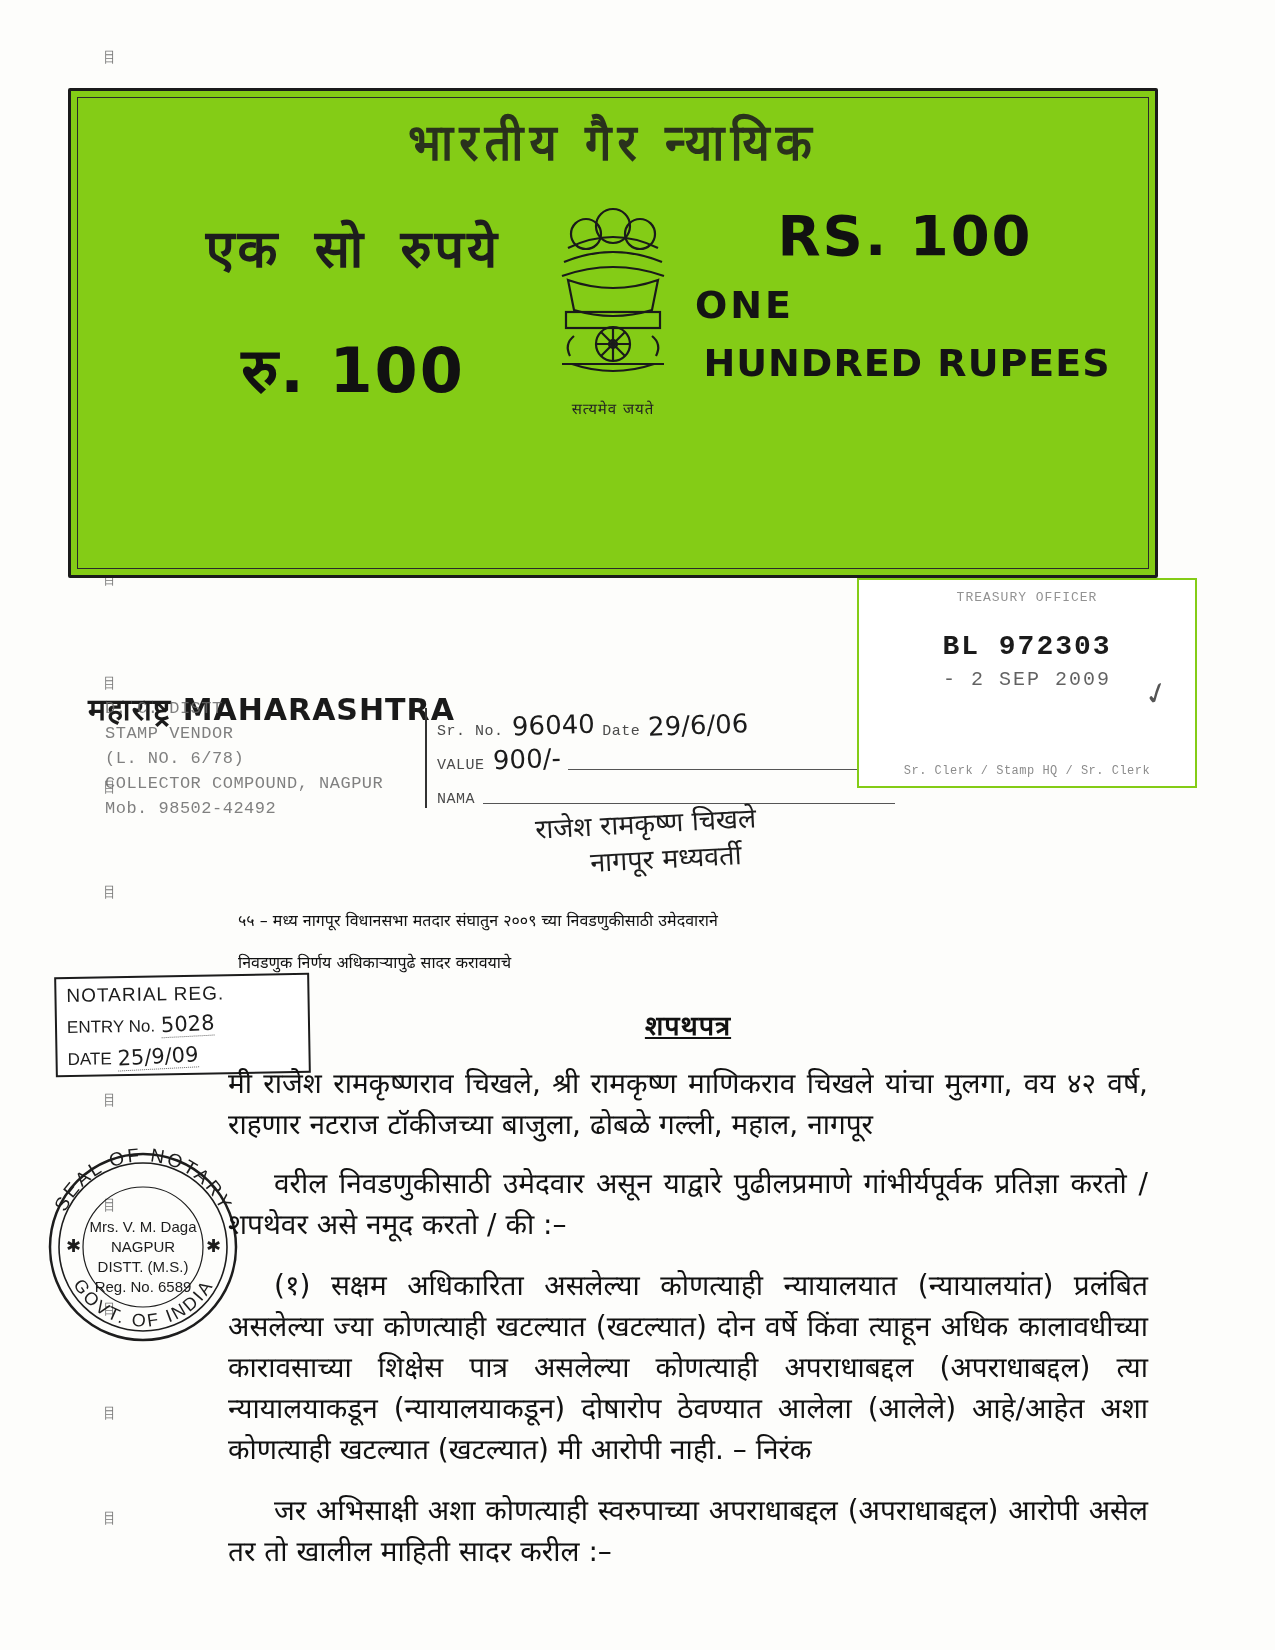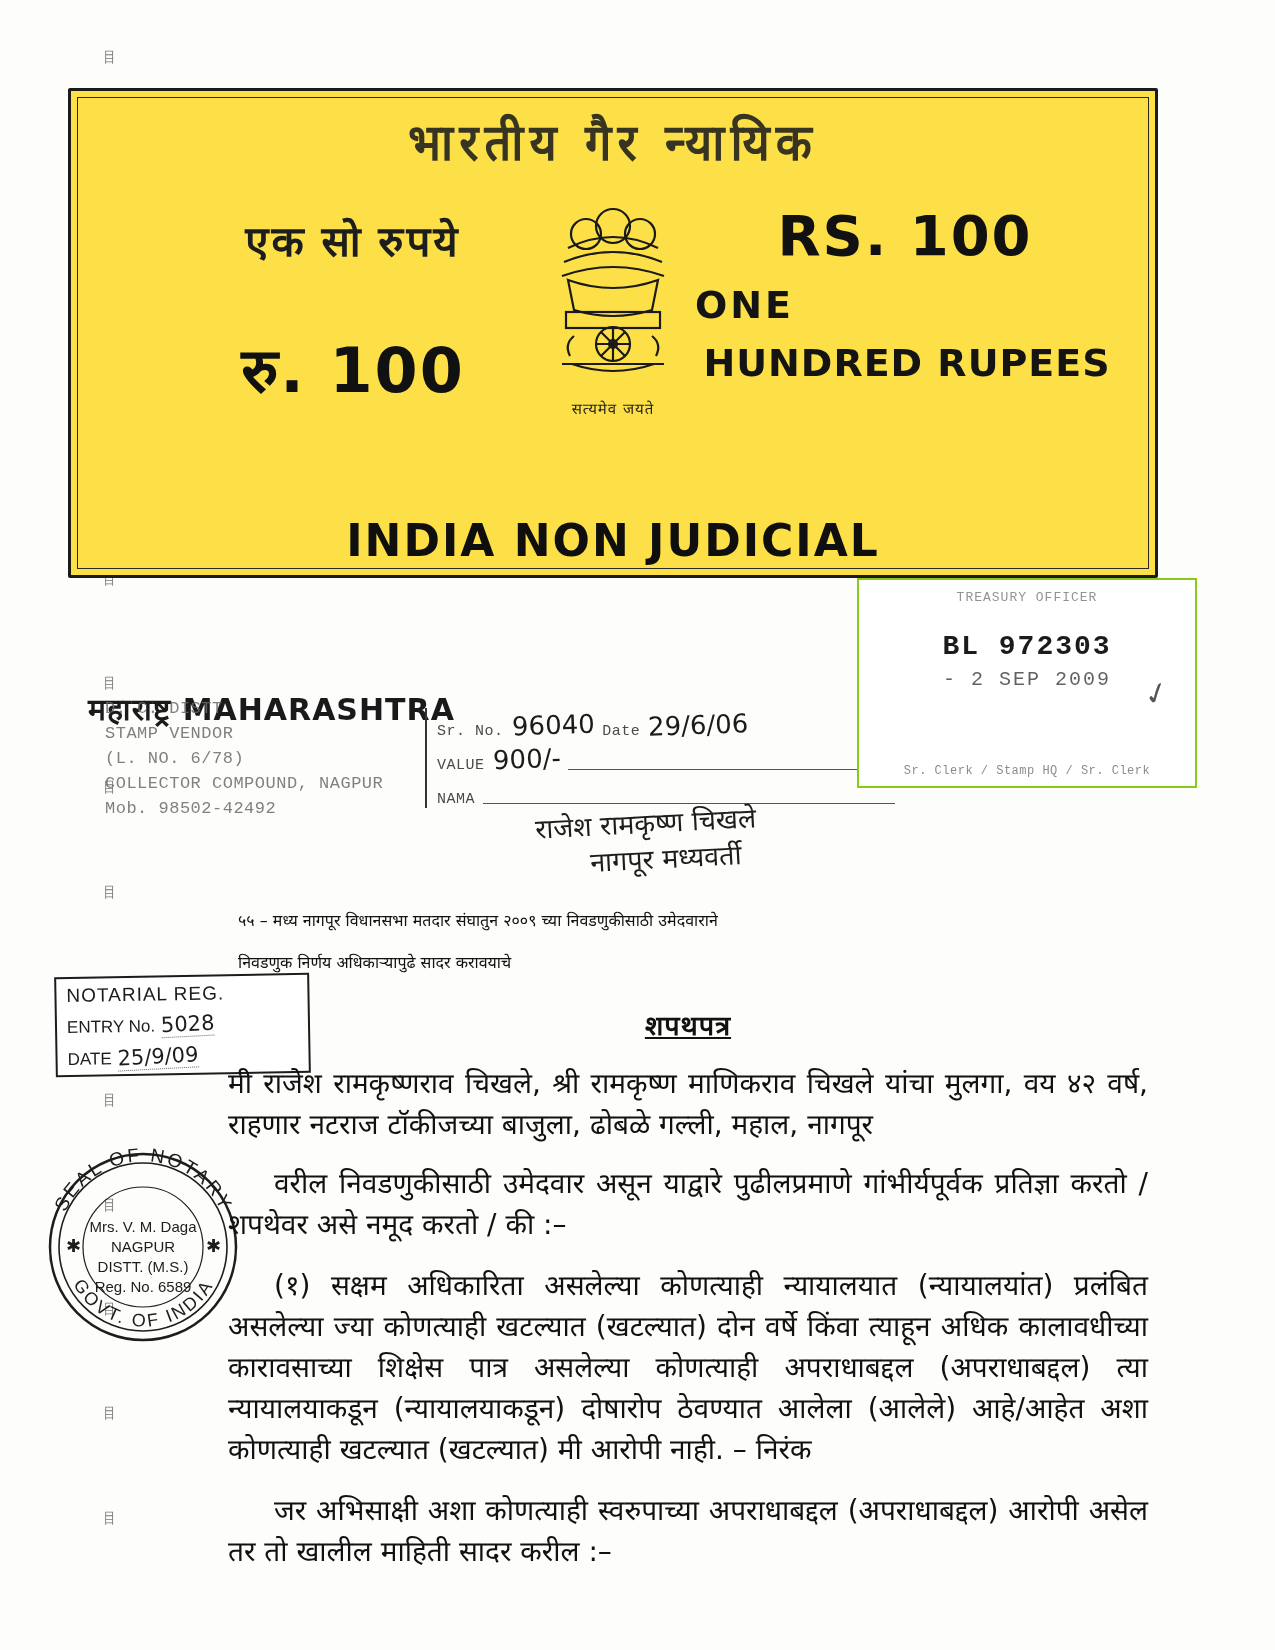--- a/index.html
+++ b/index.html
@@ -25,21 +25,21 @@
   
   .stamp-paper {
     position: absolute;
     left: 68px;
     top: 88px;
     width: 1090px;
     height: 490px;
     border: 3px solid #1b1b1b;
     border-radius: 2px;
     box-sizing: border-box;
-    background: #fde047;
+    background: #84cc16;
   }
   .stamp-inner {
     position: absolute;
     inset: 6px;
     border: 1px solid #2a2a2a;
     box-sizing: border-box;
   }
 
   .punch-col {
     position: absolute;
@@ -74,23 +74,23 @@
     opacity: .88;
     transform: scaleY(1.08);
   }
 
   .rs-left {
     position: absolute;
     left: 92px;
     top: 120px;
     width: 380px;
     text-align: center;
-    font-family: Liberation Sans, sans-serif;
-    font-weight: 700;
-    font-size: 42px;
+    font-family: Liberation Mono, monospace;
+    font-weight: 700;
+    font-size: 52px;
     letter-spacing: 3px;
     color: #1d1d1d;
   }
   .rs-left-big {
     position: absolute;
     left: 92px;
     top: 235px;
     width: 380px;
     text-align: center;
     font-family: "DejaVu Sans", sans-serif;
@@ -458,21 +458,20 @@
           <path d="M34 168 q41 14 82 0"></path>
         </g>
       </svg>
       <div class="emblem-motto">सत्यमेव जयते</div>
     </div>
 
     <div class="rs-right">RS. 100</div>
     <div class="one-word">ONE</div>
     <div class="hundred-rupees">HUNDRED RUPEES</div>
 
-    <div class="nonjudicial-line">INDIA NON JUDICIAL</div>
   </div>
 
   <div class="maha">महाराष्ट्र MAHARASHTRA</div>
 
   <div class="vendor">
     <div>D. C. DISTT</div>
     <div>STAMP VENDOR</div>
     <div>(L. NO. 6/78)</div>
     <div>COLLECTOR COMPOUND, NAGPUR</div>
     <div>Mob. 98502-42492</div>

